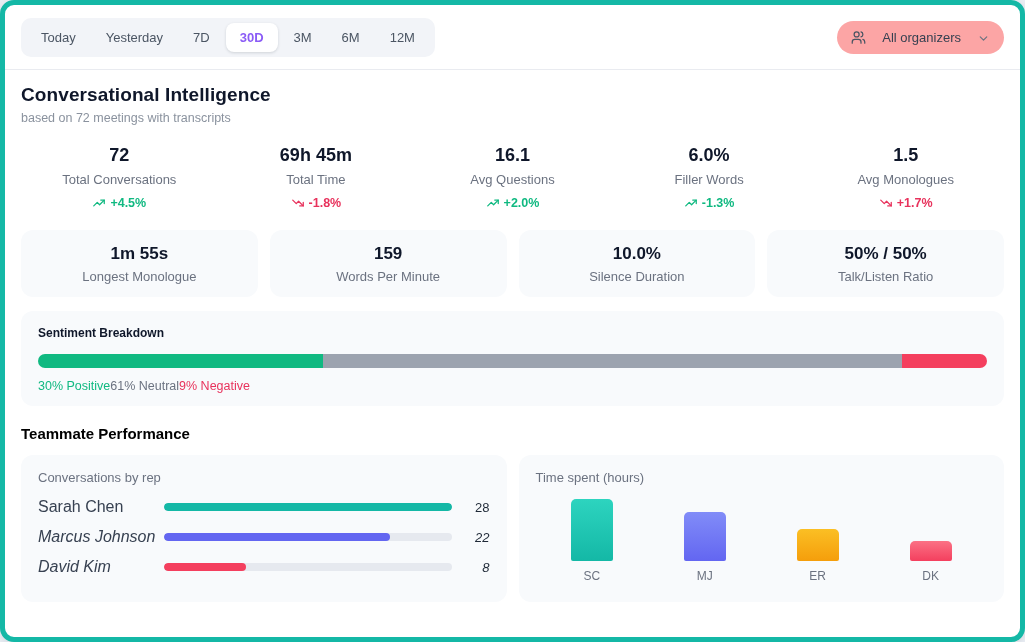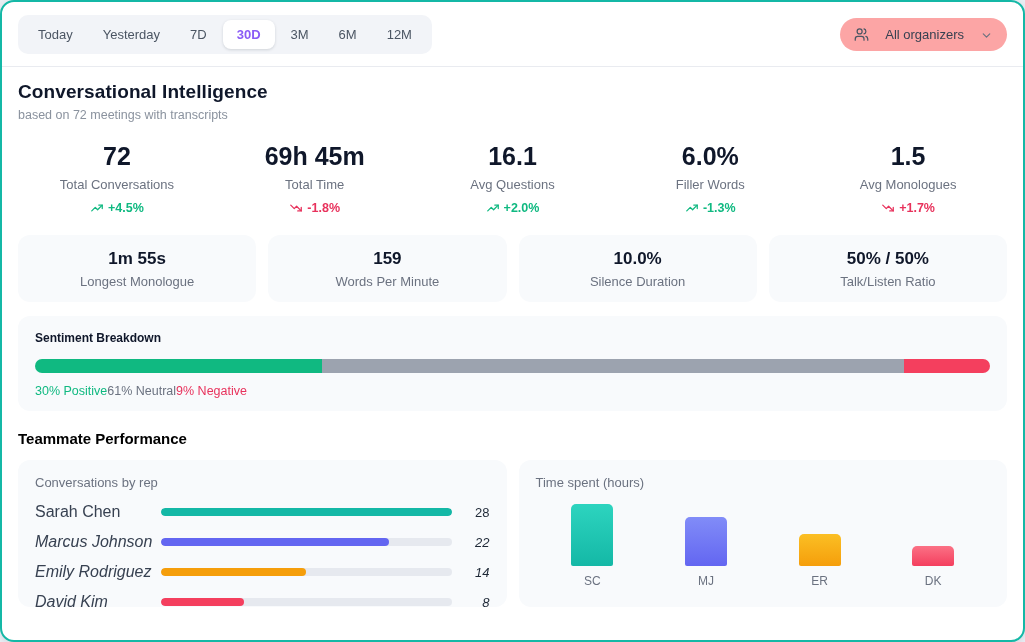--- a/index.html
+++ b/index.html
@@ -5,21 +5,21 @@
   * { box-sizing: border-box; margin: 0; padding: 0; }
   html,body { width:1025px; height:642px; }
   body {
     background:#e9edf3;
     font-family:"Liberation Sans", sans-serif;
     -webkit-font-smoothing:antialiased;
   }
   .page {
     width:1025px; height:642px;
     background:#ffffff;
-    border:2px solid #14b8a6;
+    border:5px solid #14b8a6;
     border-radius:14px;
     overflow:hidden;
     box-shadow:0 2px 6px rgba(30,41,59,.10);
   }
   
   .toolbar {
     display:flex; justify-content:space-between; align-items:center;
     padding:13px 16px 12px 16px;
   }
   .segmented {
@@ -46,21 +46,21 @@
   
   .content { padding:14px 16px 0 16px; }
   .page-title { font-size:19px; font-weight:700; color:#0f172a; letter-spacing:.1px; }
   .page-subtitle { font-size:12.5px; color:#8a929e; margin-top:5px; }
   
   .primary-stats {
     display:grid; grid-template-columns:repeat(5,1fr);
     margin:20px 0 8px 0;
   }
   .stat { text-align:center; }
-  .stat-value { font-size:25px; font-weight:700; color:#0f172a;text-align:center; }
+  .stat-value { font-size:18px; font-weight:700; color:#0f172a;text-align:center; }
   .stat-label { font-size:13px; color:#6b7280; margin-top:6px; }
   .stat-change {
     margin-top:9px; font-size:12.5px; font-weight:600;
     display:inline-flex; align-items:center; gap:4px;
   }
   .stat-change svg { display:block; }
   
   .secondary-stats {
     display:grid; grid-template-columns:repeat(4,1fr); gap:12px;
     margin:16px 0 0 0;
@@ -261,27 +261,20 @@
           </div>
 
           <div class="rep-row">
             <span class="rep-name">Marcus Johnson</span>
             <span class="rep-track">
               <span class="rep-fill" style="display: block; width: 78.6%; background: rgb(99, 102, 241);"></span>
             </span>
             <span class="rep-value">22</span>
           </div>
 
-          <div class="rep-row">
-            <span class="rep-name">Emily Rodriguez</span>
-            <span class="rep-track">
-              <span class="rep-fill" style="display: block; width: 50%; background: rgb(245, 158, 11);"></span>
-            </span>
-            <span class="rep-value">14</span>
-          </div>
 
           <div class="rep-row">
             <span class="rep-name">David Kim</span>
             <span class="rep-track">
               <span class="rep-fill" style="display: block; width: 28.6%; background: rgb(244, 63, 94);"></span>
             </span>
             <span class="rep-value">8</span>
           </div>
 
         </div>

